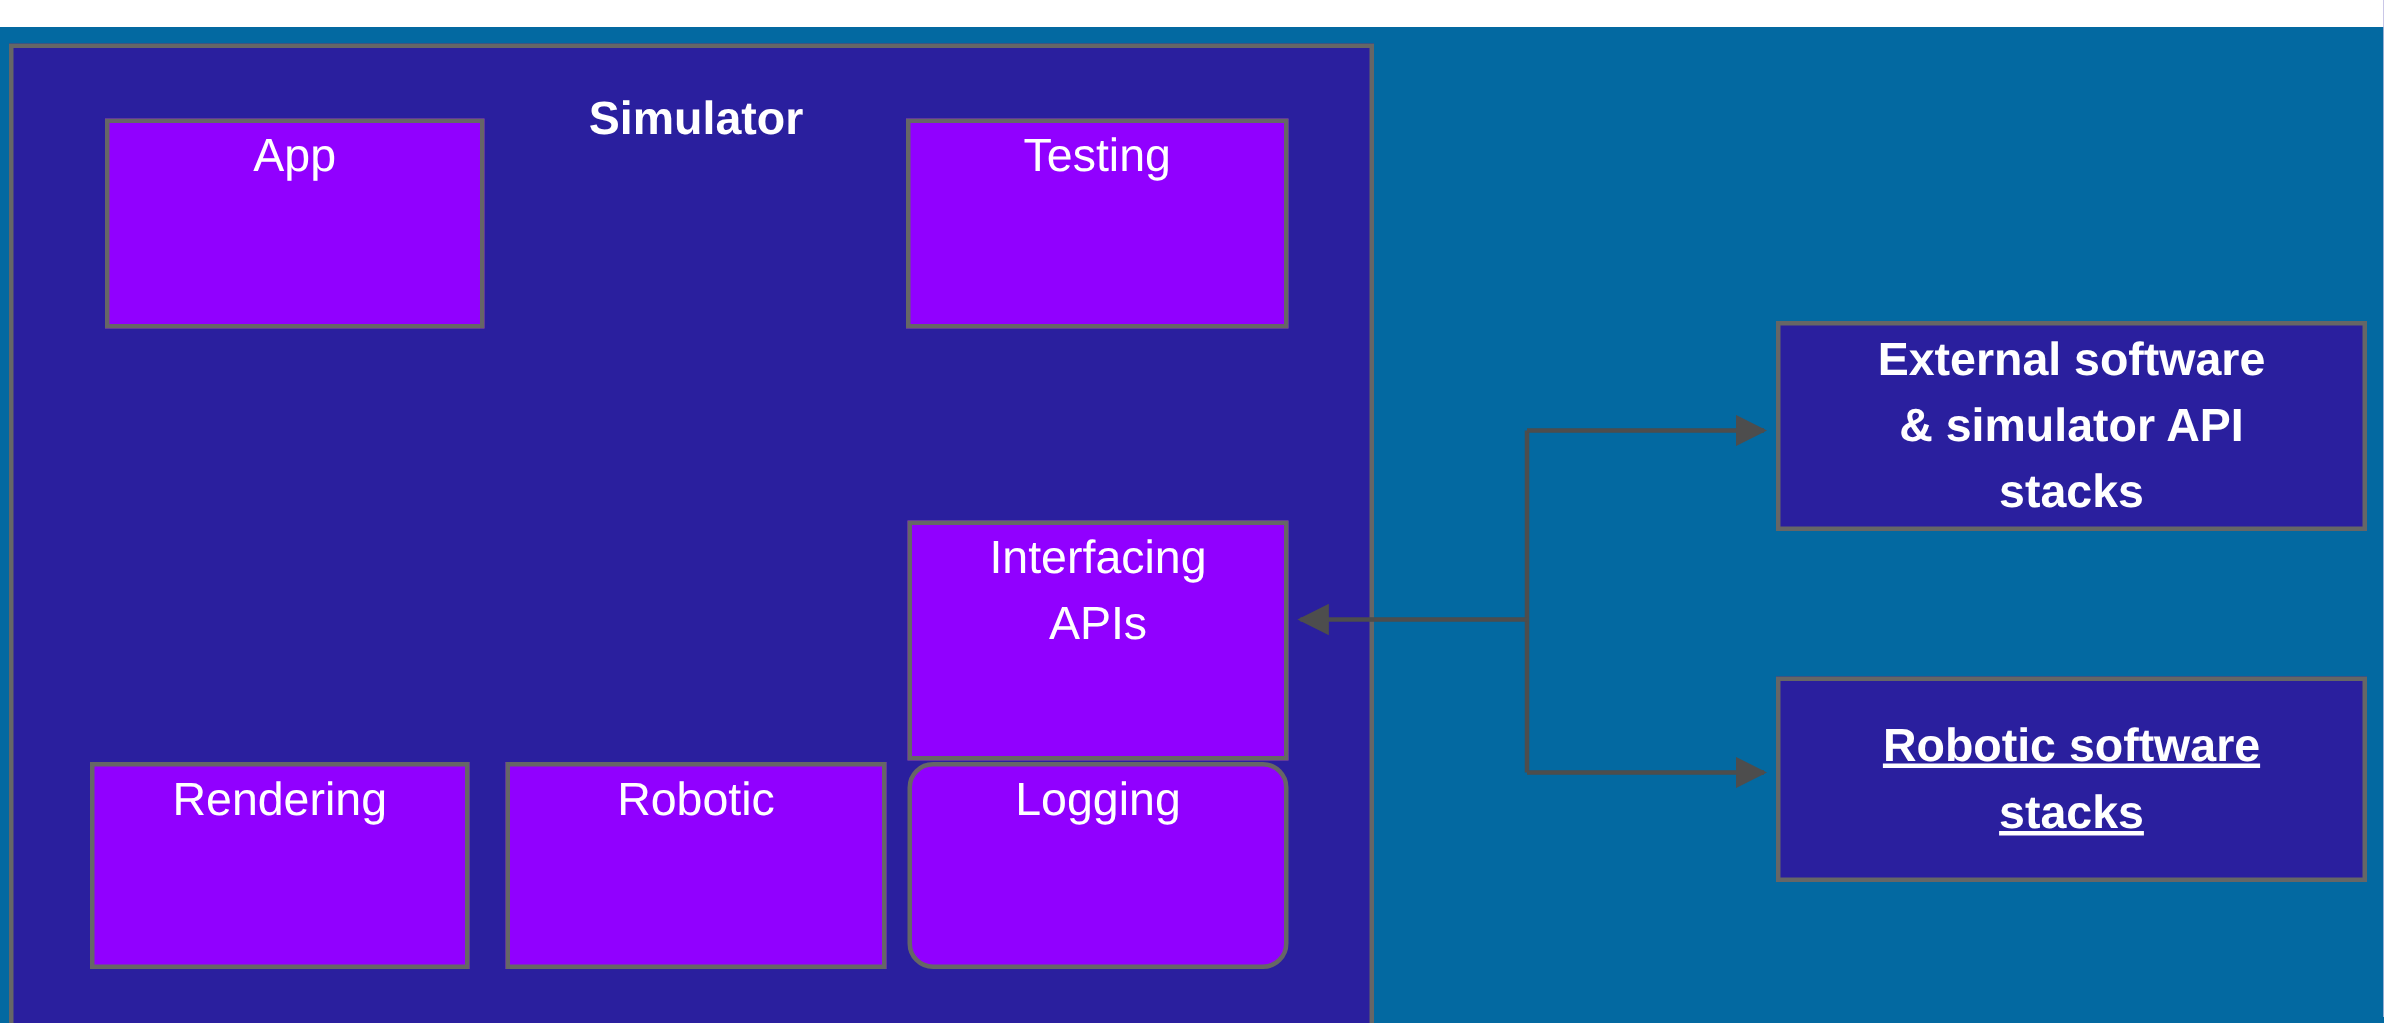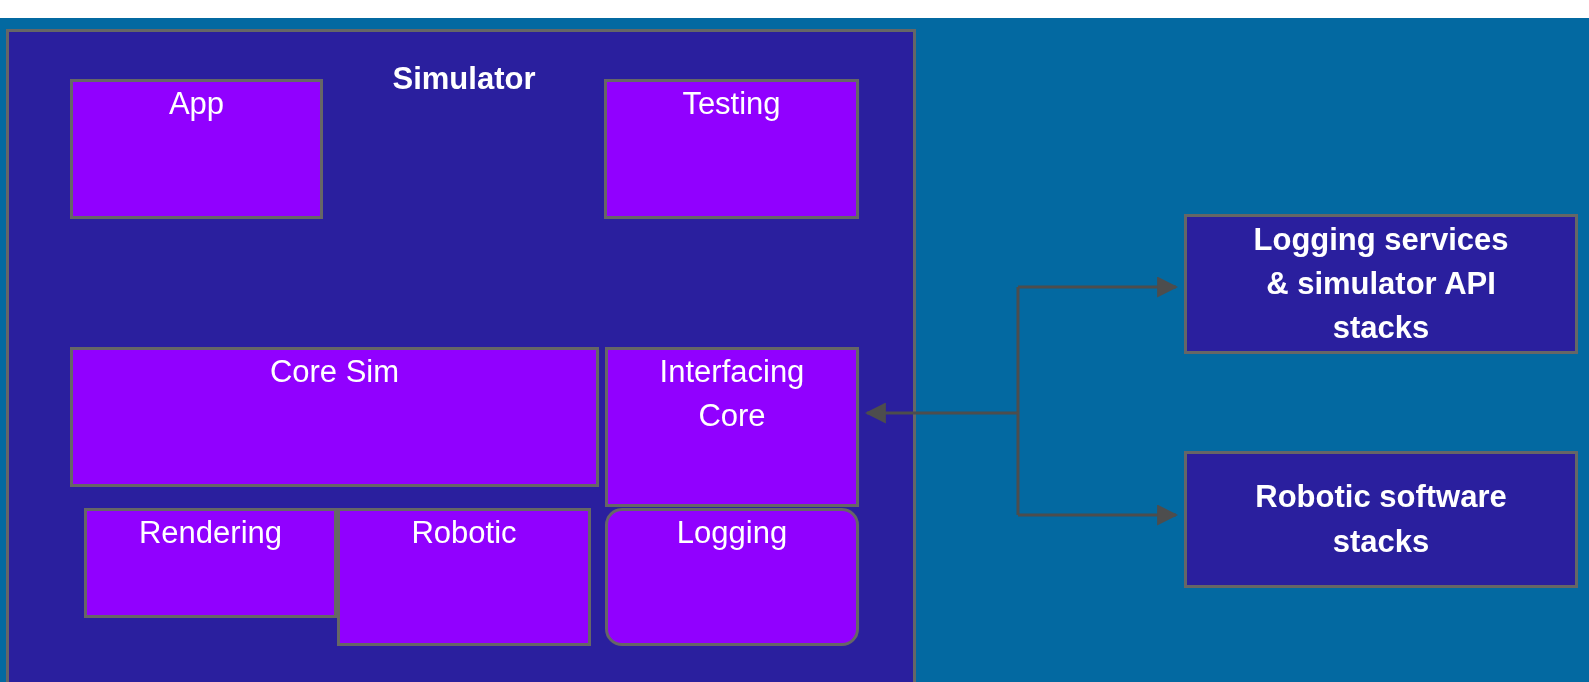--- a/index.html
+++ b/index.html
@@ -58,42 +58,42 @@
     color: #ffffff;
     font-size: 31px;
     font-weight: normal;
     line-height: 1.42;
     padding: 0 6px;
   }
   .mod-app       { left: 61px;  top: 47px;  width: 253px; height: 140px; }
   .mod-testing   { left: 595px; top: 47px;  width: 255px; height: 140px; }
   .mod-coresim   { left: 61px;  top: 315px; width: 529px; height: 140px; }
   .mod-apis      { left: 596px; top: 315px; width: 254px; height: 160px; }
-  .mod-rendering { left: 75px;  top: 476px; width: 253px; height: 110px; }
+  .mod-rendering { left: 51px;  top: 476px; width: 253px; height: 138px; }
   .mod-physics   { left: 328px; top: 476px; width: 254px; height: 138px; }
   .mod-logging   { left: 596px; top: 476px; width: 254px; height: 138px; border-radius: 17px; }
 
   
   .ext {
     position: absolute;
     background: #2a1f9e;
     border: 3px solid #666666;
     box-sizing: border-box;
     display: flex;
     align-items: center;
     justify-content: center;
     text-align: center;
     color: #ffffff;
     font-size: 31px;
     font-weight: bold;
     line-height: 1.42;
     padding: 0 10px;
   }
   .ext-services { left: 1184px; top: 196px; width: 394px; height: 140px; }
-  .ext-robotic  { left: 1184px; top: 433px; width: 394px; height: 137px; }
+  .ext-robotic  { left: 1184px; top: 433px; width: 394px; height: 137px; text-decoration: underline; }
 
   
   .connectors {
     position: absolute;
     left: 0;
     top: 0;
     width: 1589px;
     height: 682px;
     pointer-events: none;
   }
@@ -108,48 +108,45 @@
     <div class="sim-title">Simulator</div>
 
     <div class="mod mod-app">
       <span>App</span>
     </div>
 
     <div class="mod mod-testing">
       <span>Testing</span>
     </div>
 
-    <div class="mod mod-coresim">
-      <span>Core Sim</span>
-    </div>
 
     <div class="mod mod-apis">
       <span>
         <span>Interfacing</span><br>
-        <span>Core</span>
+        <span>APIs</span>
       </span>
     </div>
 
     <div class="mod mod-rendering">
       <span>Rendering</span>
     </div>
 
     <div class="mod mod-physics">
       <span>Robotic</span>
     </div>
 
     <div class="mod mod-logging">
       <span>Logging</span>
     </div>
 
   </div>
 
   <div class="ext ext-services">
     <span>
-      <span>Logging services</span><br>
+      <span>External software</span><br>
       <span>&amp; simulator API</span><br>
       <span>stacks</span>
     </span>
   </div>
 
   <div class="ext ext-robotic">
     <span>
       <span>Robotic software</span><br>
       <span>stacks</span>
     </span>

